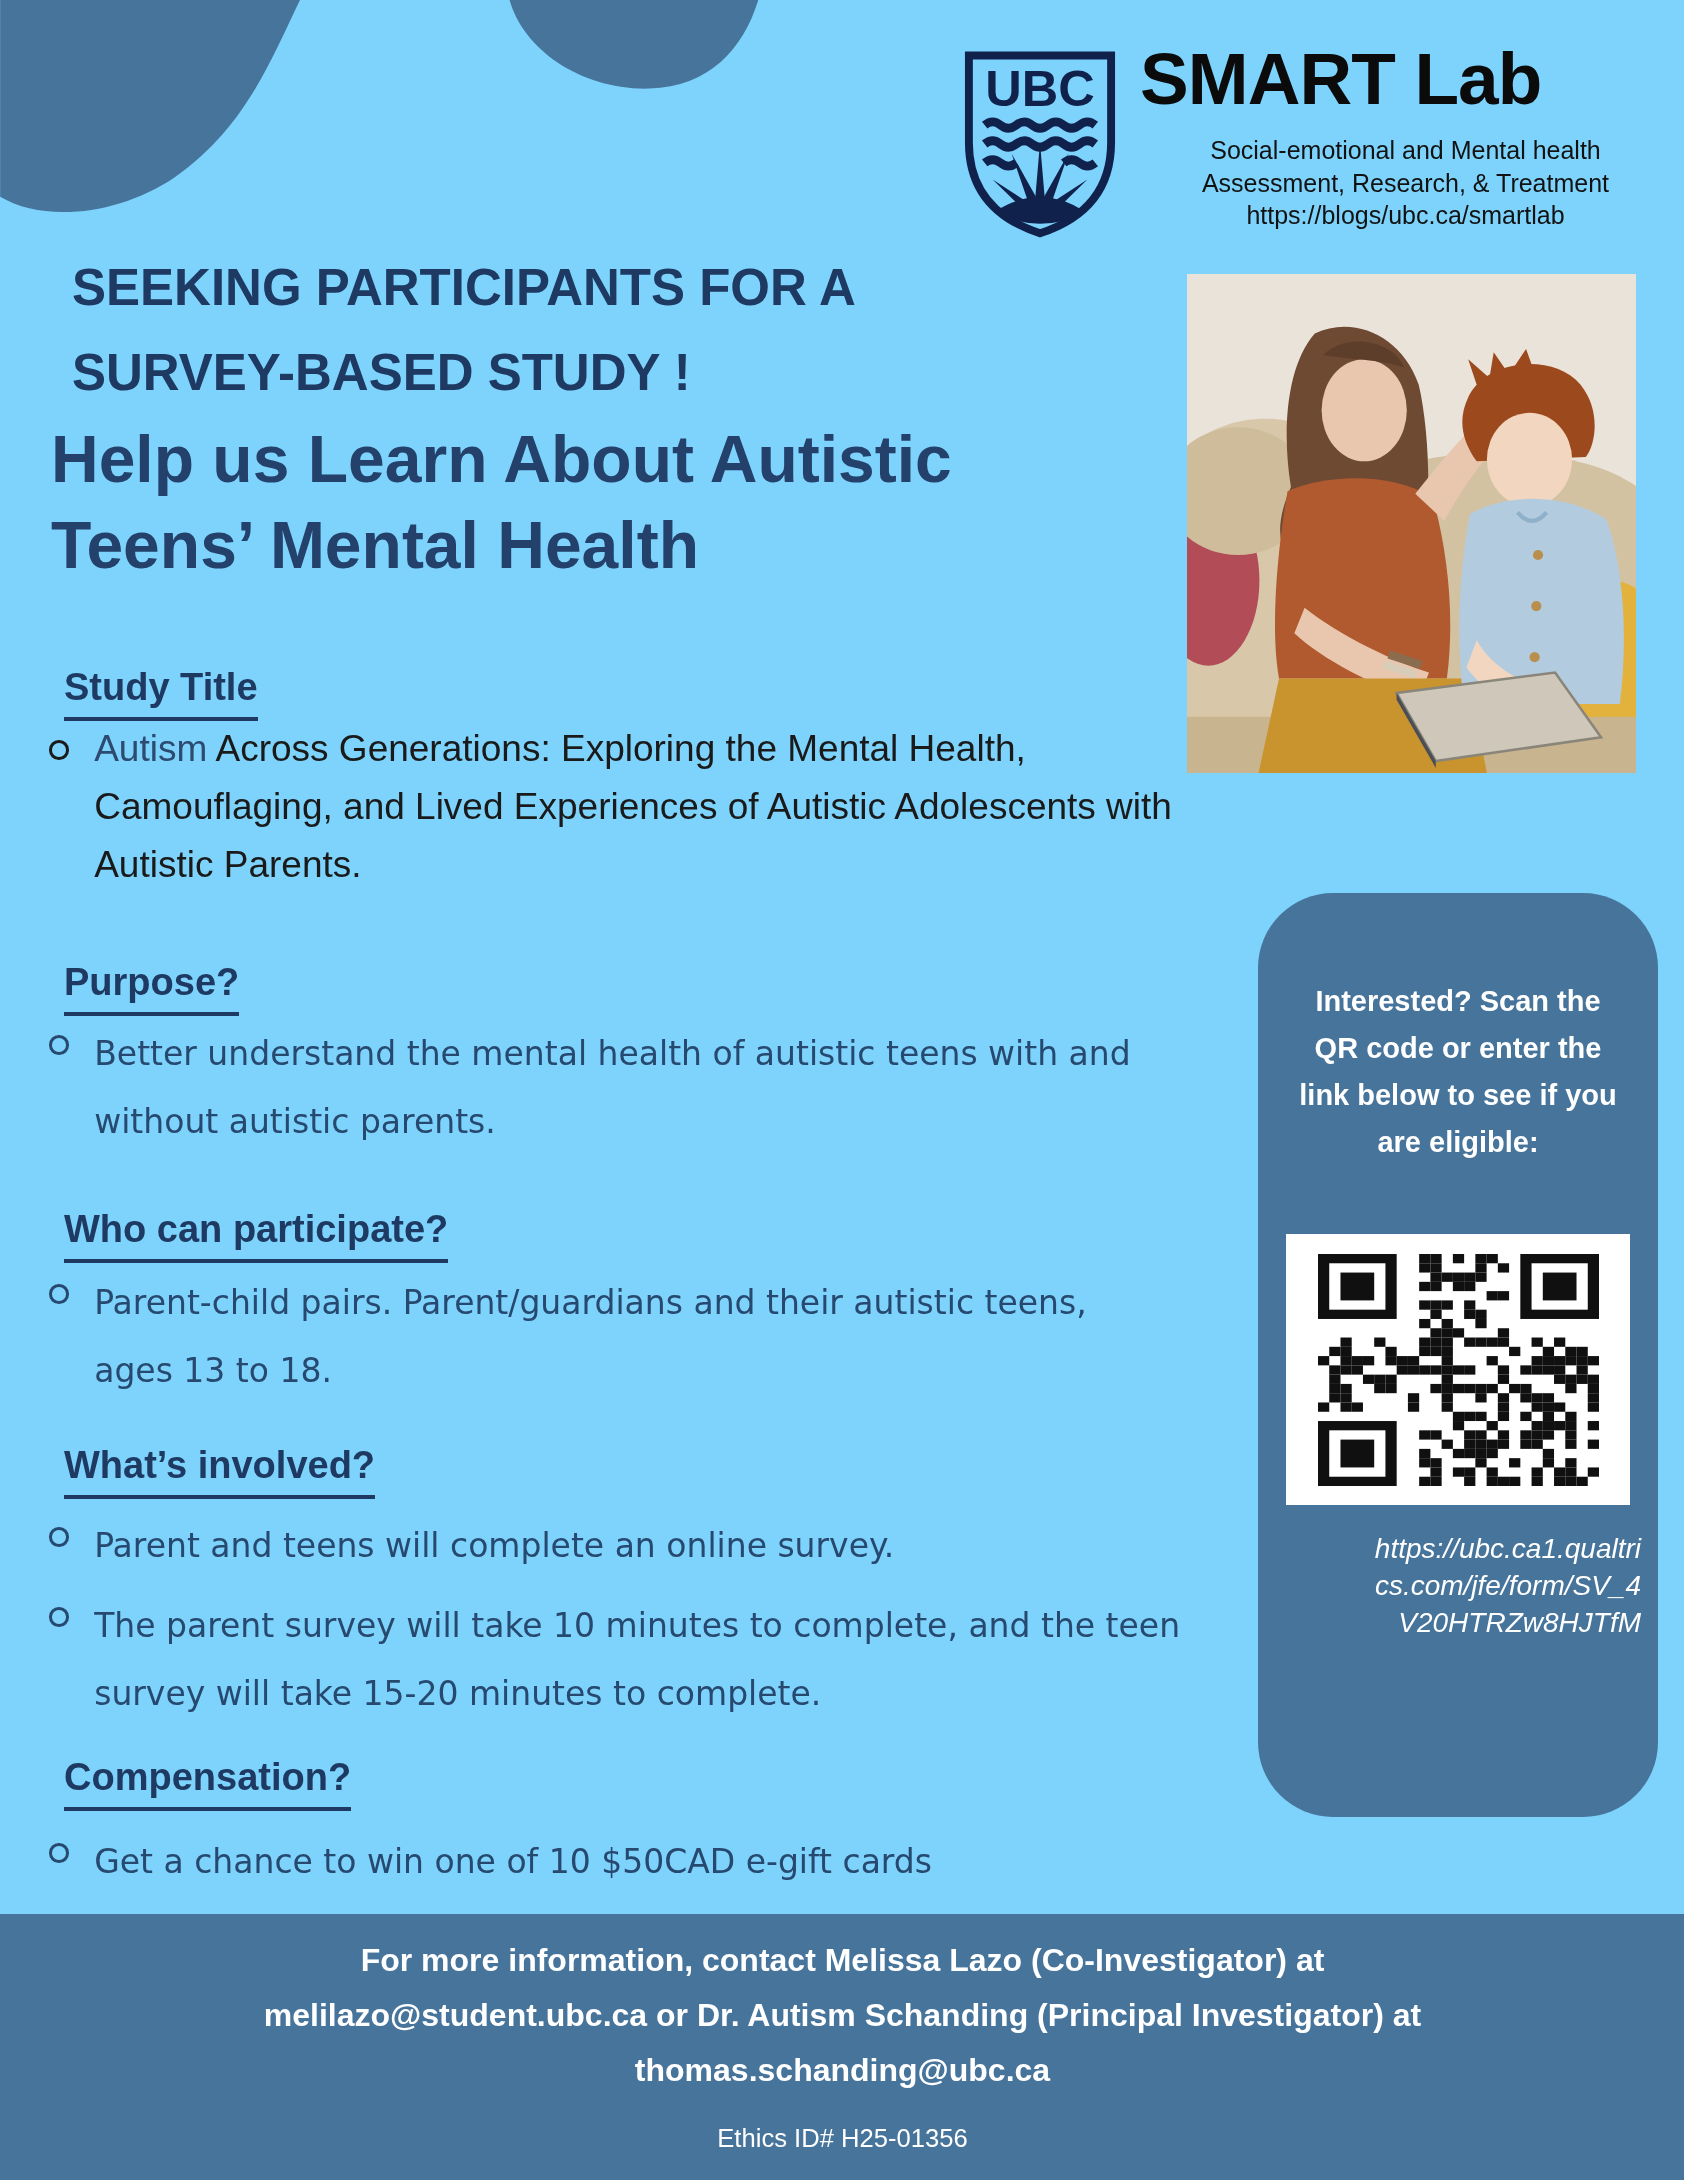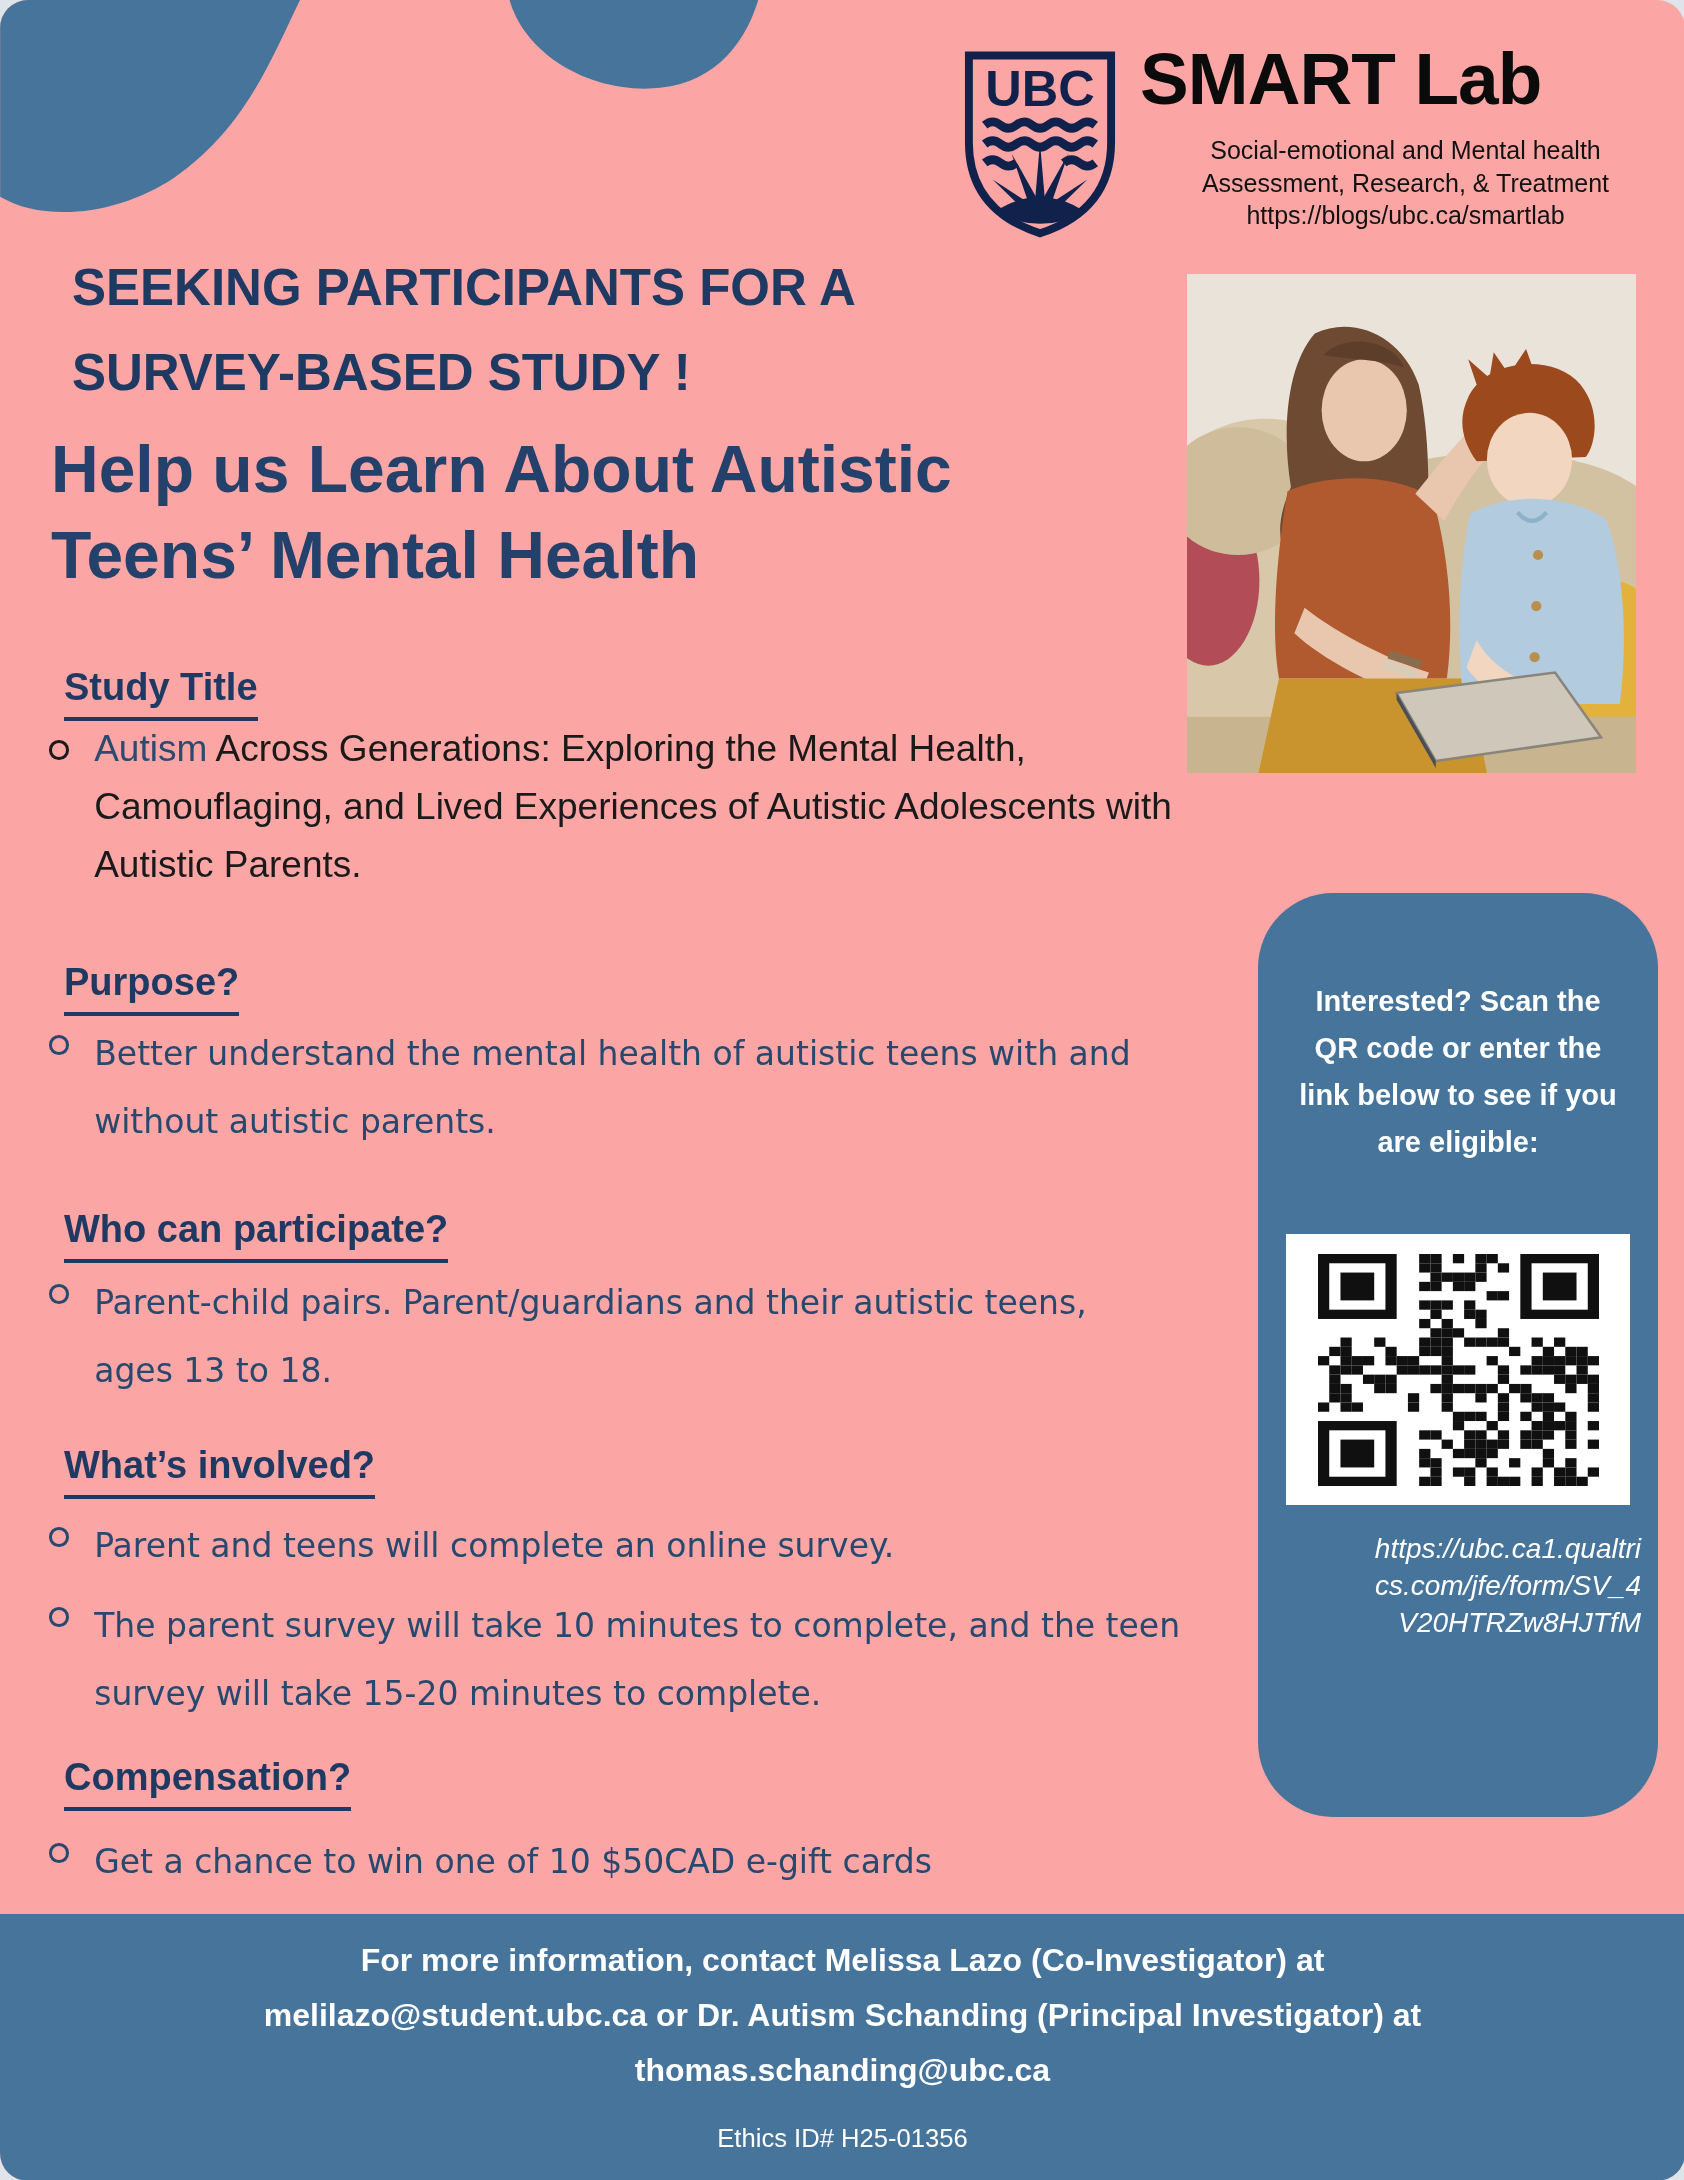--- a/index.html
+++ b/index.html
@@ -1,39 +1,39 @@
 <!DOCTYPE html>
 <html style="font-size:13.6px"><head>
 <meta charset="utf-8">
 <style>
   html,body{margin:0;padding:0;background:#dfe3ea;}
   .canvas{
-    position:relative;width:1685px;height:2181px;background:#fca5a5;
-    overflow:hidden;font-family:"Liberation Sans",sans-serif;border-radius:28px;
+    position:relative;width:1685px;height:2181px;background:#7dd3fc;
+    overflow:hidden;font-family:"Liberation Sans",sans-serif;
   }
   
   .blob{position:absolute;top:0;left:0;width:767px;height:230px;}
   
   .logo{position:absolute;top:48px;left:961px;width:158px;height:192px;}
   .labname{
     position:absolute;top:37px;left:1140px;width:537px;
     font-size:73px;font-weight:bold;color:#0b0b0b;letter-spacing:-0.9px;
   }
   .labsub{
     position:absolute;left:1133px;width:545px;text-align:center;
     font-size:25px;color:#121212;font-family:"Liberation Sans",sans-serif;
   }
   .sub1{top:136px;} .sub2{top:169px;} .sub3{top:201px;}
   
   .seeking{
     position:absolute;top:245px;left:72px;width:937px;
     font-size:51px;line-height:85px;font-weight:bold;color:#1e3a62;
   }
   .maintitle{
-    position:absolute;top:426px;left:51px;width:1124px;
+    position:absolute;top:416px;left:51px;width:1124px;
     font-size:66px;line-height:86px;font-weight:bold;color:#23416b;
     letter-spacing:0px;
   }
   
   .sec-head{
     position:absolute;left:64px;
     font-size:38px;font-weight:bold;color:#1e3a62;
     border-bottom:4.3px solid #1e3a62;padding-bottom:7.7px;
   }
   .bullets{position:absolute;left:49px;width:1158px;display:flex;flex-direction:column;gap:12px;}

